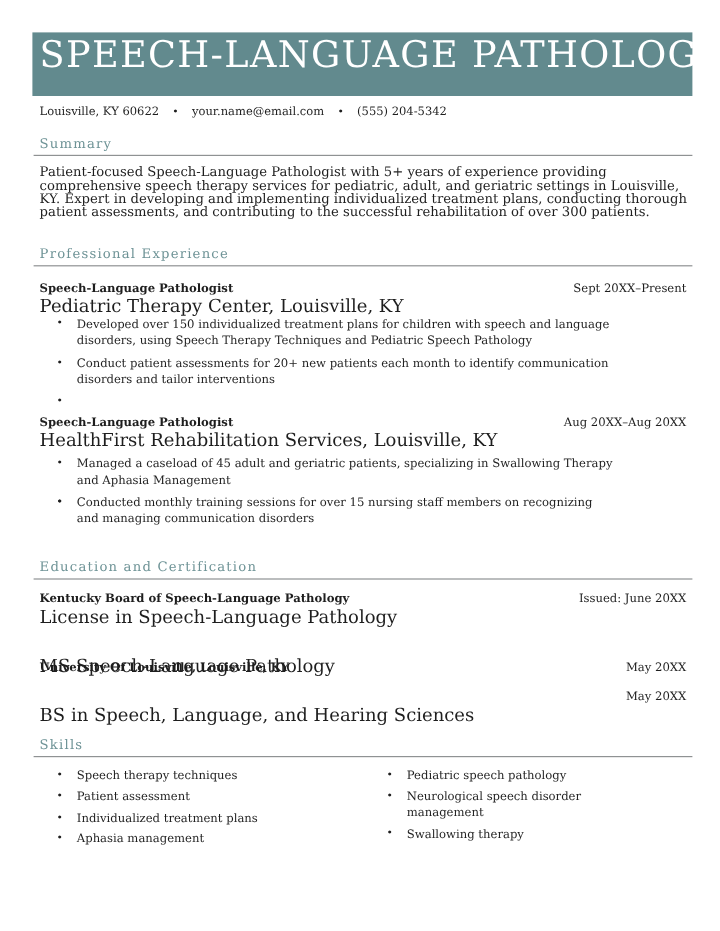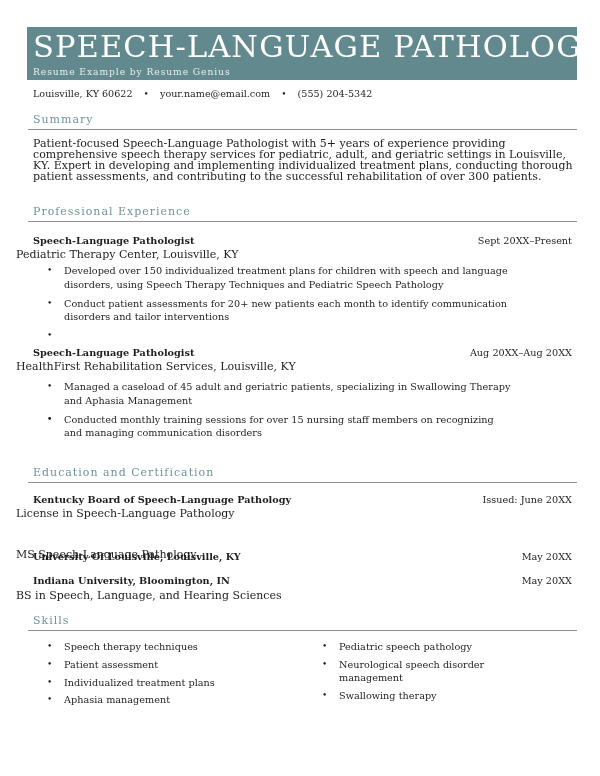--- a/index.html
+++ b/index.html
@@ -42,42 +42,41 @@
     font-size: 11px; line-height: 11px; color: #1e1e1e;
   }
   .row {
     position: absolute; left: 33px; width: 539px; height: 14px;
     font-size: 9.7px; line-height: 14px;
   }
   .row .left { position: absolute; left: 0; top: 0; white-space: nowrap; }
   .row .right { position: absolute; right: 0; top: 0; white-space: nowrap; }
   .bold { font-weight: bold; }
   .line {
-    position: absolute; left: 16px; font-size: 11px; line-height: 14px; white-space: nowrap;
+    position: absolute; left: 33px; font-size: 15px; line-height: 14px; white-space: nowrap;
   }
   .bullets { position: absolute; left: 33px; width: 480px; margin: 0; padding: 0; list-style: none; }
   .bullets li {
     position: relative; padding-left: 31px; font-size: 9.7px; line-height: 13.6px;
     margin-bottom: 5.5px;
   }
   .bullets li .dot {
     position: absolute; left: 14px; top: 0; font-size: 9px; line-height: 13.6px;
   }
   .skills { position: absolute; margin: 0; padding: 0; list-style: none; width: 160px; }
   .skills li {
     position: relative; padding-left: 31px; font-size: 9.7px; line-height: 13.2px; margin-bottom: 4.6px;
   }
   .skills li .dot { position: absolute; left: 14px; top: 0; font-size: 9px; line-height: 13.2px; }
 </style>
 </head>
 <body>
 
 <div class="banner">
   <div class="title">SPEECH-LANGUAGE PATHOLOGIST</div>
-  <div class="subtitle">Resume Example by Resume Genius</div>
 </div>
 
 <div class="contact">
   <span>Louisville, KY 60622</span>
   <span class="sep">•</span>
   <span>your.name@email.com</span>
   <span class="sep">•</span>
   <span>(555) 204-5342</span>
 </div>
 
@@ -122,21 +121,20 @@
 </div>
 <div class="line" style="top:507px;">License in Speech-Language Pathology</div>
 
 <div class="row" style="top:550px;">
   <span class="left bold">University Of Louisville, Louisville, KY</span>
   <span class="right">May 20XX</span>
 </div>
 <div class="line" style="top:548px;">MS Speech-Language Pathology</div>
 
 <div class="row" style="top:574px;">
-  <span class="left bold">Indiana University, Bloomington, IN</span>
   <span class="right">May 20XX</span>
 </div>
 <div class="line" style="top:589px;">BS in Speech, Language, and Hearing Sciences</div>
 
 <div class="section-head" style="top:614px;">
   <span>Skills</span>
 </div>
 <ul class="skills" style="left:33px; top:640px; width:240px;">
   <li><span class="dot">•</span><span>Speech therapy techniques</span></li>
   <li><span class="dot">•</span><span>Patient assessment</span></li>

